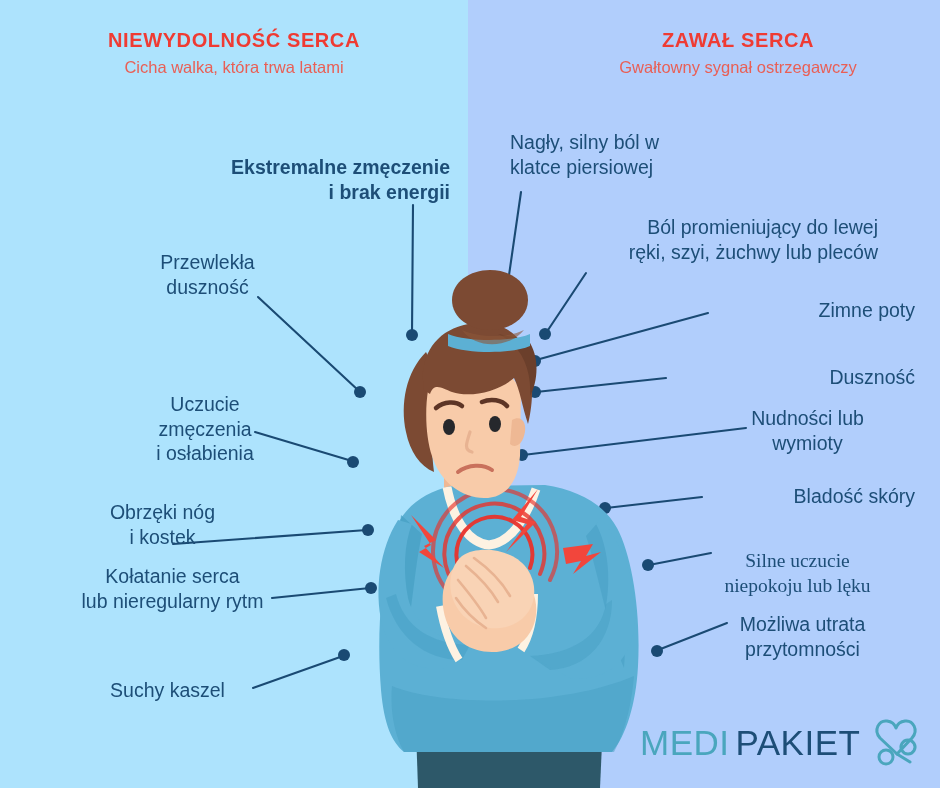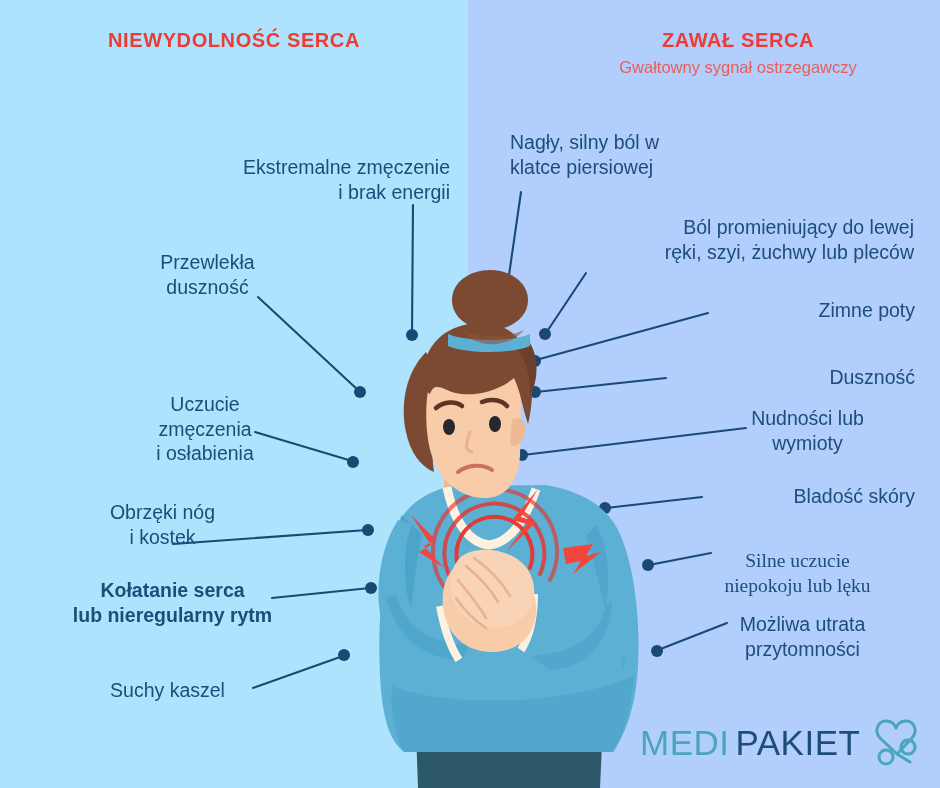--- a/index.html
+++ b/index.html
@@ -55,30 +55,30 @@
   .label{
     position:absolute;
     color:#1d4e77;
     font-size:19.5px;
     line-height:1.26;
     font-weight:500;
     white-space:pre-line;
   }
 
   
-  #lbl-l0{left:110px;top:155px;width:340px;text-align:right;}
+  #lbl-l0{left:110px;top:155px;width:340px;text-align:right;font-weight:bold;}
   #lbl-l1{left:110px;top:250px;width:195px;text-align:center;}
   #lbl-l2{left:100px;top:392px;width:210px;text-align:center;}
   #lbl-l3{left:55px;top:500px;width:215px;text-align:center;}
-  #lbl-l4{left:40px;top:578px;width:265px;text-align:center;font-weight:bold;}
+  #lbl-l4{left:40px;top:564px;width:265px;text-align:center;}
   #lbl-l5{left:60px;top:678px;width:215px;text-align:center;}
 
   
   #lbl-r0{left:510px;top:130px;width:300px;text-align:left;}
-  #lbl-r1{left:564px;top:215px;width:350px;text-align:right;}
+  #lbl-r1{left:528px;top:215px;width:350px;text-align:right;}
   #lbl-r2{left:660px;top:298px;width:255px;text-align:right;}
   #lbl-r3{left:660px;top:365px;width:255px;text-align:right;}
   #lbl-r4{left:700px;top:406px;width:215px;text-align:center;}
   #lbl-r5{left:660px;top:484px;width:255px;text-align:right;}
   #lbl-r6{left:680px;top:549px;width:235px;text-align:center;font-family:Liberation Serif, serif;}
   #lbl-r7{left:690px;top:612px;width:225px;text-align:center;}
 
   
   #logo{
     position:absolute;left:640px;top:716px;
@@ -95,20 +95,21 @@
 </head>
 <body>
 
 <div id="infographic">
 
   <div class="bg-left"></div>
   <div class="bg-right"></div>
 
   <div class="header" id="header-left">
     <h1>NIEWYDOLNOŚĆ SERCA</h1>
+    <div class="sub">Cicha walka, która trwa latami</div>
   </div>
 
   <div class="header" id="header-right">
     <h1>ZAWAŁ SERCA</h1>
     <div class="sub">Gwałtowny sygnał ostrzegawczy</div>
   </div>
 
   <svg id="art" viewBox="0 0 940 788">
 
     <g>

